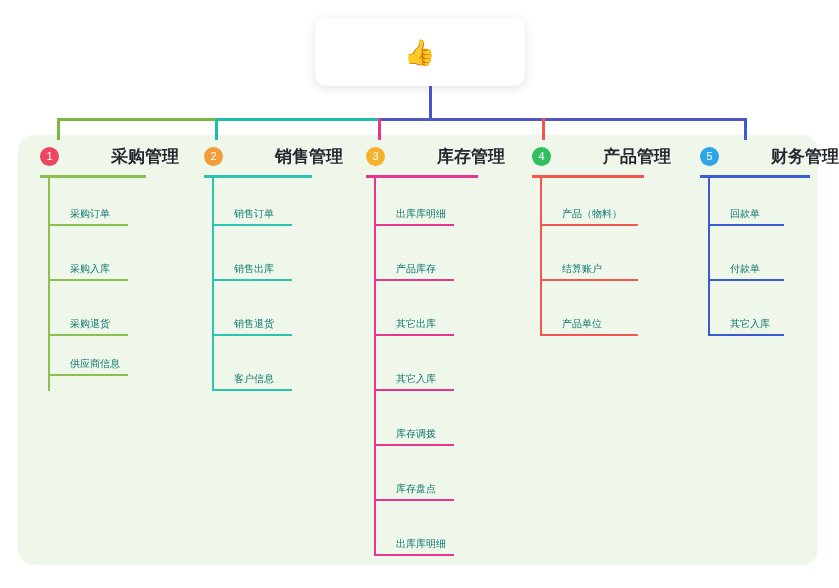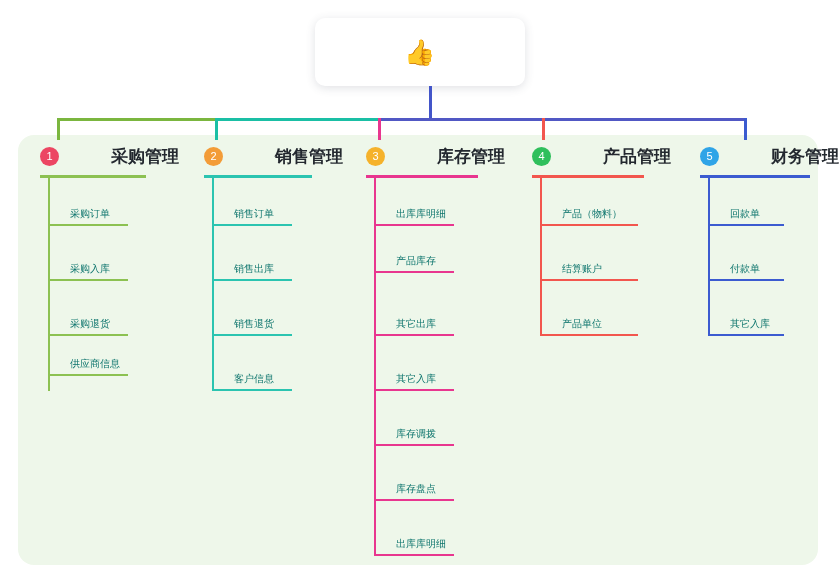--- a/index.html
+++ b/index.html
@@ -218,21 +218,21 @@
           <span class="badge" style="background: rgb(245, 178, 43);">3</span>
           <span class="col-title">库存管理</span>
         </div>
         <div class="col-rule" style="width: 112px; background: rgb(232, 54, 143);"></div>
         <div class="leaves">
           <div class="trunk" style="height: 378px; background: rgb(232, 54, 143);"></div>
           <div class="leaf" style="top: 14px; height: 34px; width: 84px;">
             <span class="leaf-label">出库库明细</span>
             <div class="leaf-rule" style="width: 80px; background: rgb(232, 54, 143);"></div>
           </div>
-          <div class="leaf" style="top: 61px; height: 34px; width: 84px;">
+          <div class="leaf" style="top: 69px; height: 34px; width: 84px;">
             <span class="leaf-label">产品库存</span>
             <div class="leaf-rule" style="width: 80px; background: rgb(232, 54, 143);"></div>
           </div>
           <div class="leaf" style="top: 124px; height: 34px; width: 84px;">
             <span class="leaf-label">其它出库</span>
             <div class="leaf-rule" style="width: 80px; background: rgb(232, 54, 143);"></div>
           </div>
           <div class="leaf" style="top: 179px; height: 34px; width: 84px;">
             <span class="leaf-label">其它入库</span>
             <div class="leaf-rule" style="width: 80px; background: rgb(232, 54, 143);"></div>

